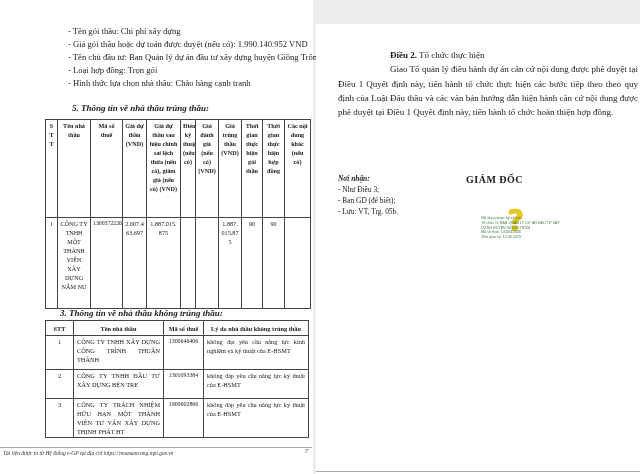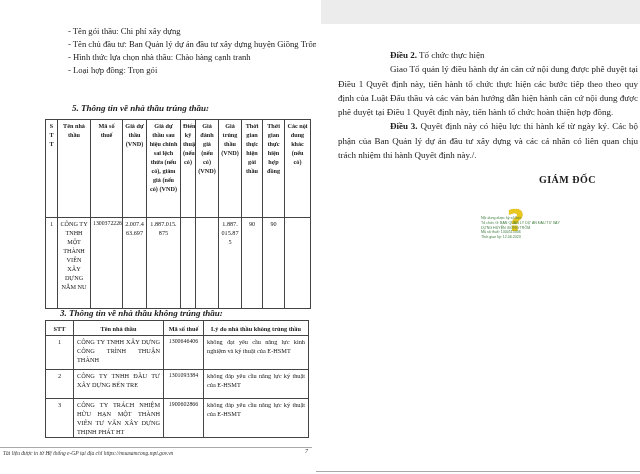--- a/index.html
+++ b/index.html
@@ -2,21 +2,21 @@
 <html><head>
 <meta charset="utf-8">
 <style>
   html,body{margin:0;padding:0;}
   body{
     width:640px;height:474px;position:relative;overflow:hidden;
     background:#ececec;
     font-family:"Liberation Serif","DejaVu Serif",serif;
     color:#1a1a1a;
   }
-  .page{position:absolute;top:0;height:474px;background:#ffffff;padding-left:8px;}
+  .page{position:absolute;top:0;height:474px;background:#ffffff;}
   #page-left{left:0;width:313px;}
   #page-right{left:316px;width:324px;margin-top:24px;}
 
   
   .bullets{position:absolute;left:68px;top:25px;font-size:8.6px;line-height:13px;white-space:nowrap;}
   .sec-title{position:absolute;font-size:9px;font-weight:bold;font-style:italic;white-space:nowrap;}
   #title2{left:72px;top:103px;}
   #title3{left:60px;top:308px;}
 
   table{border-collapse:collapse;table-layout:fixed;position:absolute;background:#fff;}
@@ -39,40 +39,41 @@
   .footer-rule{position:absolute;top:447px;height:1px;background:#a9a9a9;}
   .footer-text{position:absolute;top:450px;font-size:5.5px;font-style:italic;color:#333;white-space:nowrap;}
   .pagenum{position:absolute;top:448px;left:305px;font-size:6px;font-style:italic;color:#333;}
 
   
   .body-text{position:absolute;left:22px;top:24px;width:300px;font-size:9px;line-height:14.3px;text-align:justify;}
   .body-text p{margin:0;text-indent:52px;}
   .bold{font-weight:bold;}
   .noi-nhan{position:absolute;left:22px;top:149px;font-size:7.4px;line-height:11px;}
   .noi-nhan .nn-label{font-weight:bold;font-style:italic;}
-  .giam-doc{position:absolute;left:150px;top:150px;width:130px;text-align:right;font-size:10px;font-weight:bold;letter-spacing:.5px;}
+  .giam-doc{position:absolute;left:150px;top:150px;width:130px;text-align:left;font-size:10px;font-weight:bold;letter-spacing:.5px;}
   .signer{position:absolute;left:152px;top:230px;width:140px;text-align:center;font-size:9.5px;font-weight:bold;letter-spacing:.3px;}
 
   .stamp{position:absolute;left:165px;top:191px;width:100px;height:38px;}
   .stamp-mark{position:absolute;left:26px;top:-12px;z-index:0;
     font-size:30px;font-weight:bold;color:#e9c71d;
     text-shadow:0 0 1px #b89a10;font-family:"DejaVu Sans",sans-serif;}
   .stamp-lines{position:relative;z-index:1;transform:scale(.45);transform-origin:0 0;width:220px;
     font-size:8px;line-height:11px;color:#3f7d3f;font-family:"Liberation Sans","DejaVu Sans",sans-serif;white-space:nowrap;}
 </style>
 </head>
 <body>
 
 <div class="page" id="page-left">
 
   <div class="bullets">
     <div>- Tên gói thầu: Chi phí xây dựng</div>
+    <div>- Giá gói thầu hoặc dự toán được duyệt (nếu có): 1.990.140.952 VND</div>
     <div>- Tên chủ đầu tư: Ban Quản lý dự án đầu tư xây dựng huyện Giồng Trôm</div>
+    <div>- Loại hợp đồng: Trọn gói</div>
     <div>- Hình thức lựa chọn nhà thầu: Chào hàng cạnh tranh</div>
-    <div>- Loại hợp đồng: Trọn gói</div>
   </div>
 
   <div class="sec-title" id="title2">5. Thông tin về nhà thầu trúng thầu:</div>
 
   <table id="t1">
     <colgroup>
       <col style="width:12px">
         <col style="width:33px">
         <col style="width:32px">
         <col style="width:24px">
@@ -154,23 +155,28 @@
   <div class="footer-rule" style="left:0;width:312px;"></div>
   <div class="footer-text" style="left:3px;">Tài liệu được in từ Hệ thống e-GP tại địa chỉ https://muasamcong.mpi.gov.vn</div>
   <div class="pagenum">7</div>
 </div>
 
 <div class="page" id="page-right">
 
   <div class="body-text">
     <p><span class="bold">Điều 2.</span><span> Tổ chức thực hiện</span></p>
     <p>Giao Tổ quản lý điều hành dự án căn cứ nội dung được phê duyệt tại Điều 1 Quyết định này, tiến hành tổ chức thực hiện các bước tiếp theo theo quy định của Luật Đấu thầu và các văn bản hướng dẫn hiện hành căn cứ nội dung được phê duyệt tại Điều 1 Quyết định này, tiến hành tổ chức hoàn thiện hợp đồng.</p>
-    <p><span class="bold">Điều 3.</span><span> Quyết định này có hiệu lực thi hành kể từ ngày ký. Các bộ phận của Ban Quản lý dự án đầu tư xây dựng và các cá nhân có liên quan chịu trách nhiệm thi hành Quyết định này./.</span></p>
   </div>
 
+  <div class="noi-nhan">
+    <div class="nn-label">Nơi nhận:</div>
+    <div>- Như Điều 3;</div>
+    <div>- Ban GD (để biết);</div>
+    <div>- Lưu: VT, Trg. 05b.</div>
+  </div>
 
   <div class="giam-doc">GIÁM ĐỐC</div>
 
   <div class="stamp">
     <div class="stamp-mark">?</div>
     <div class="stamp-lines">
       <div>Nội dung được ký số bởi</div>
       <div>Tổ chức G: BAN QUẢN LÝ DỰ ÁN ĐẦU TƯ XÂY</div>
       <div>DỰNG HUYỆN GIỒNG TRÔM</div>
       <div>Mã số thuế: 1300515306</div>

